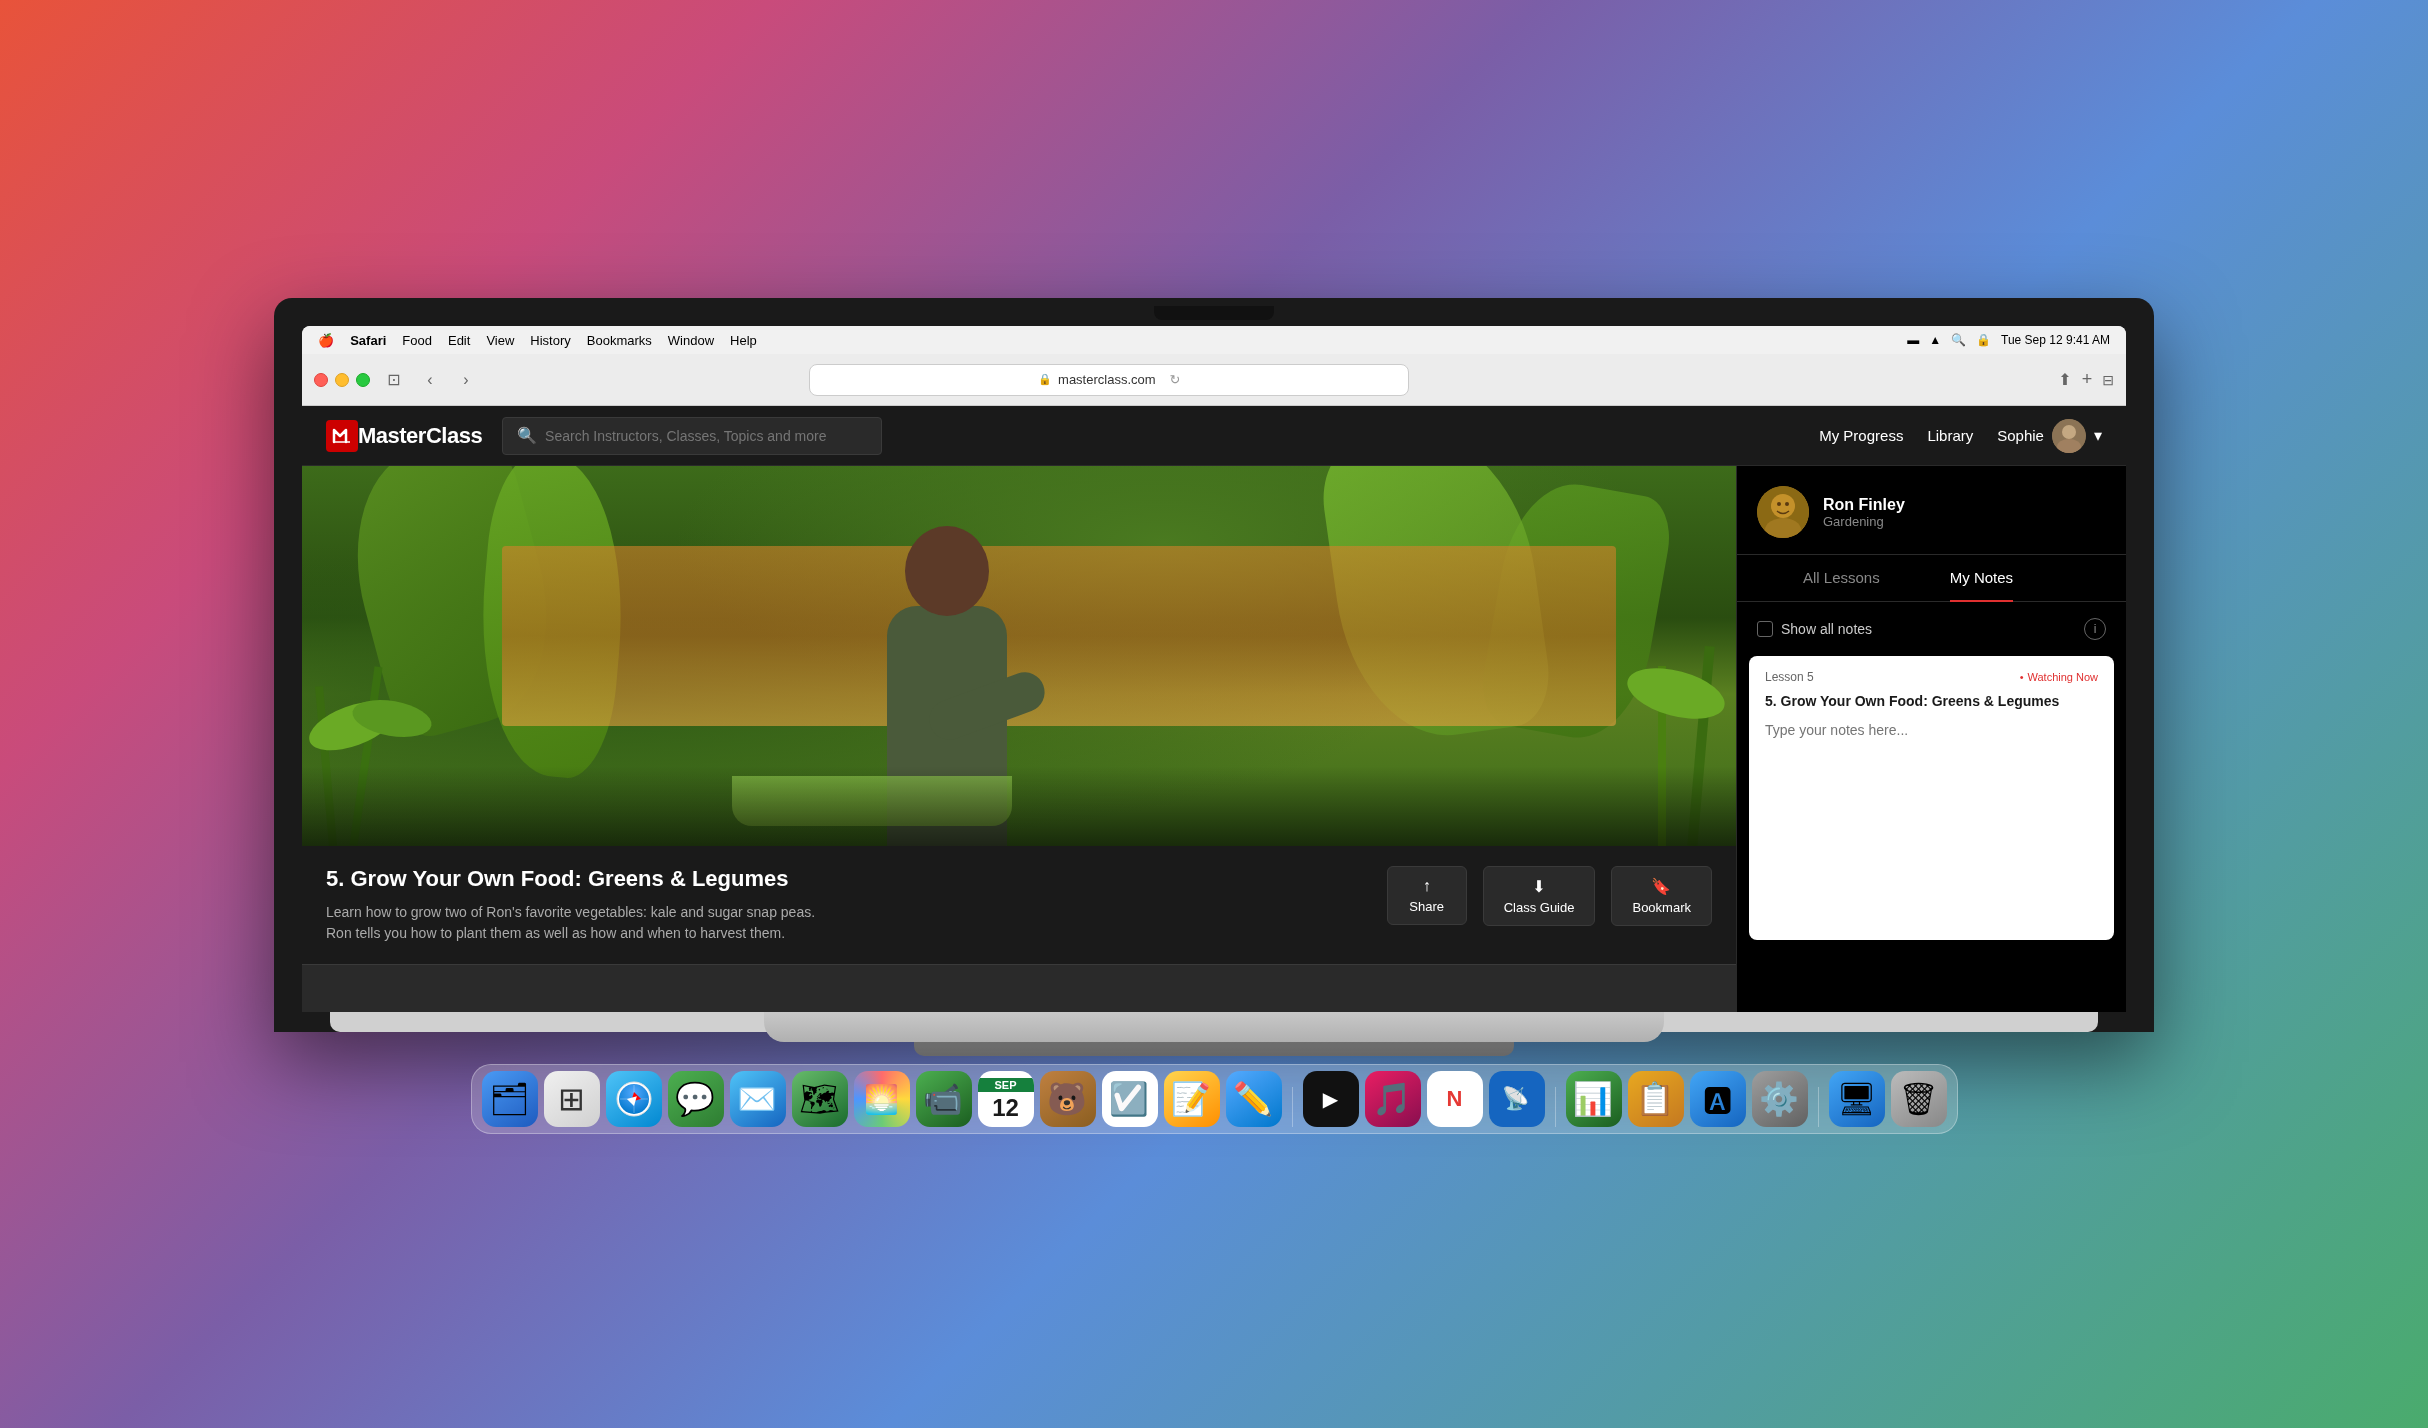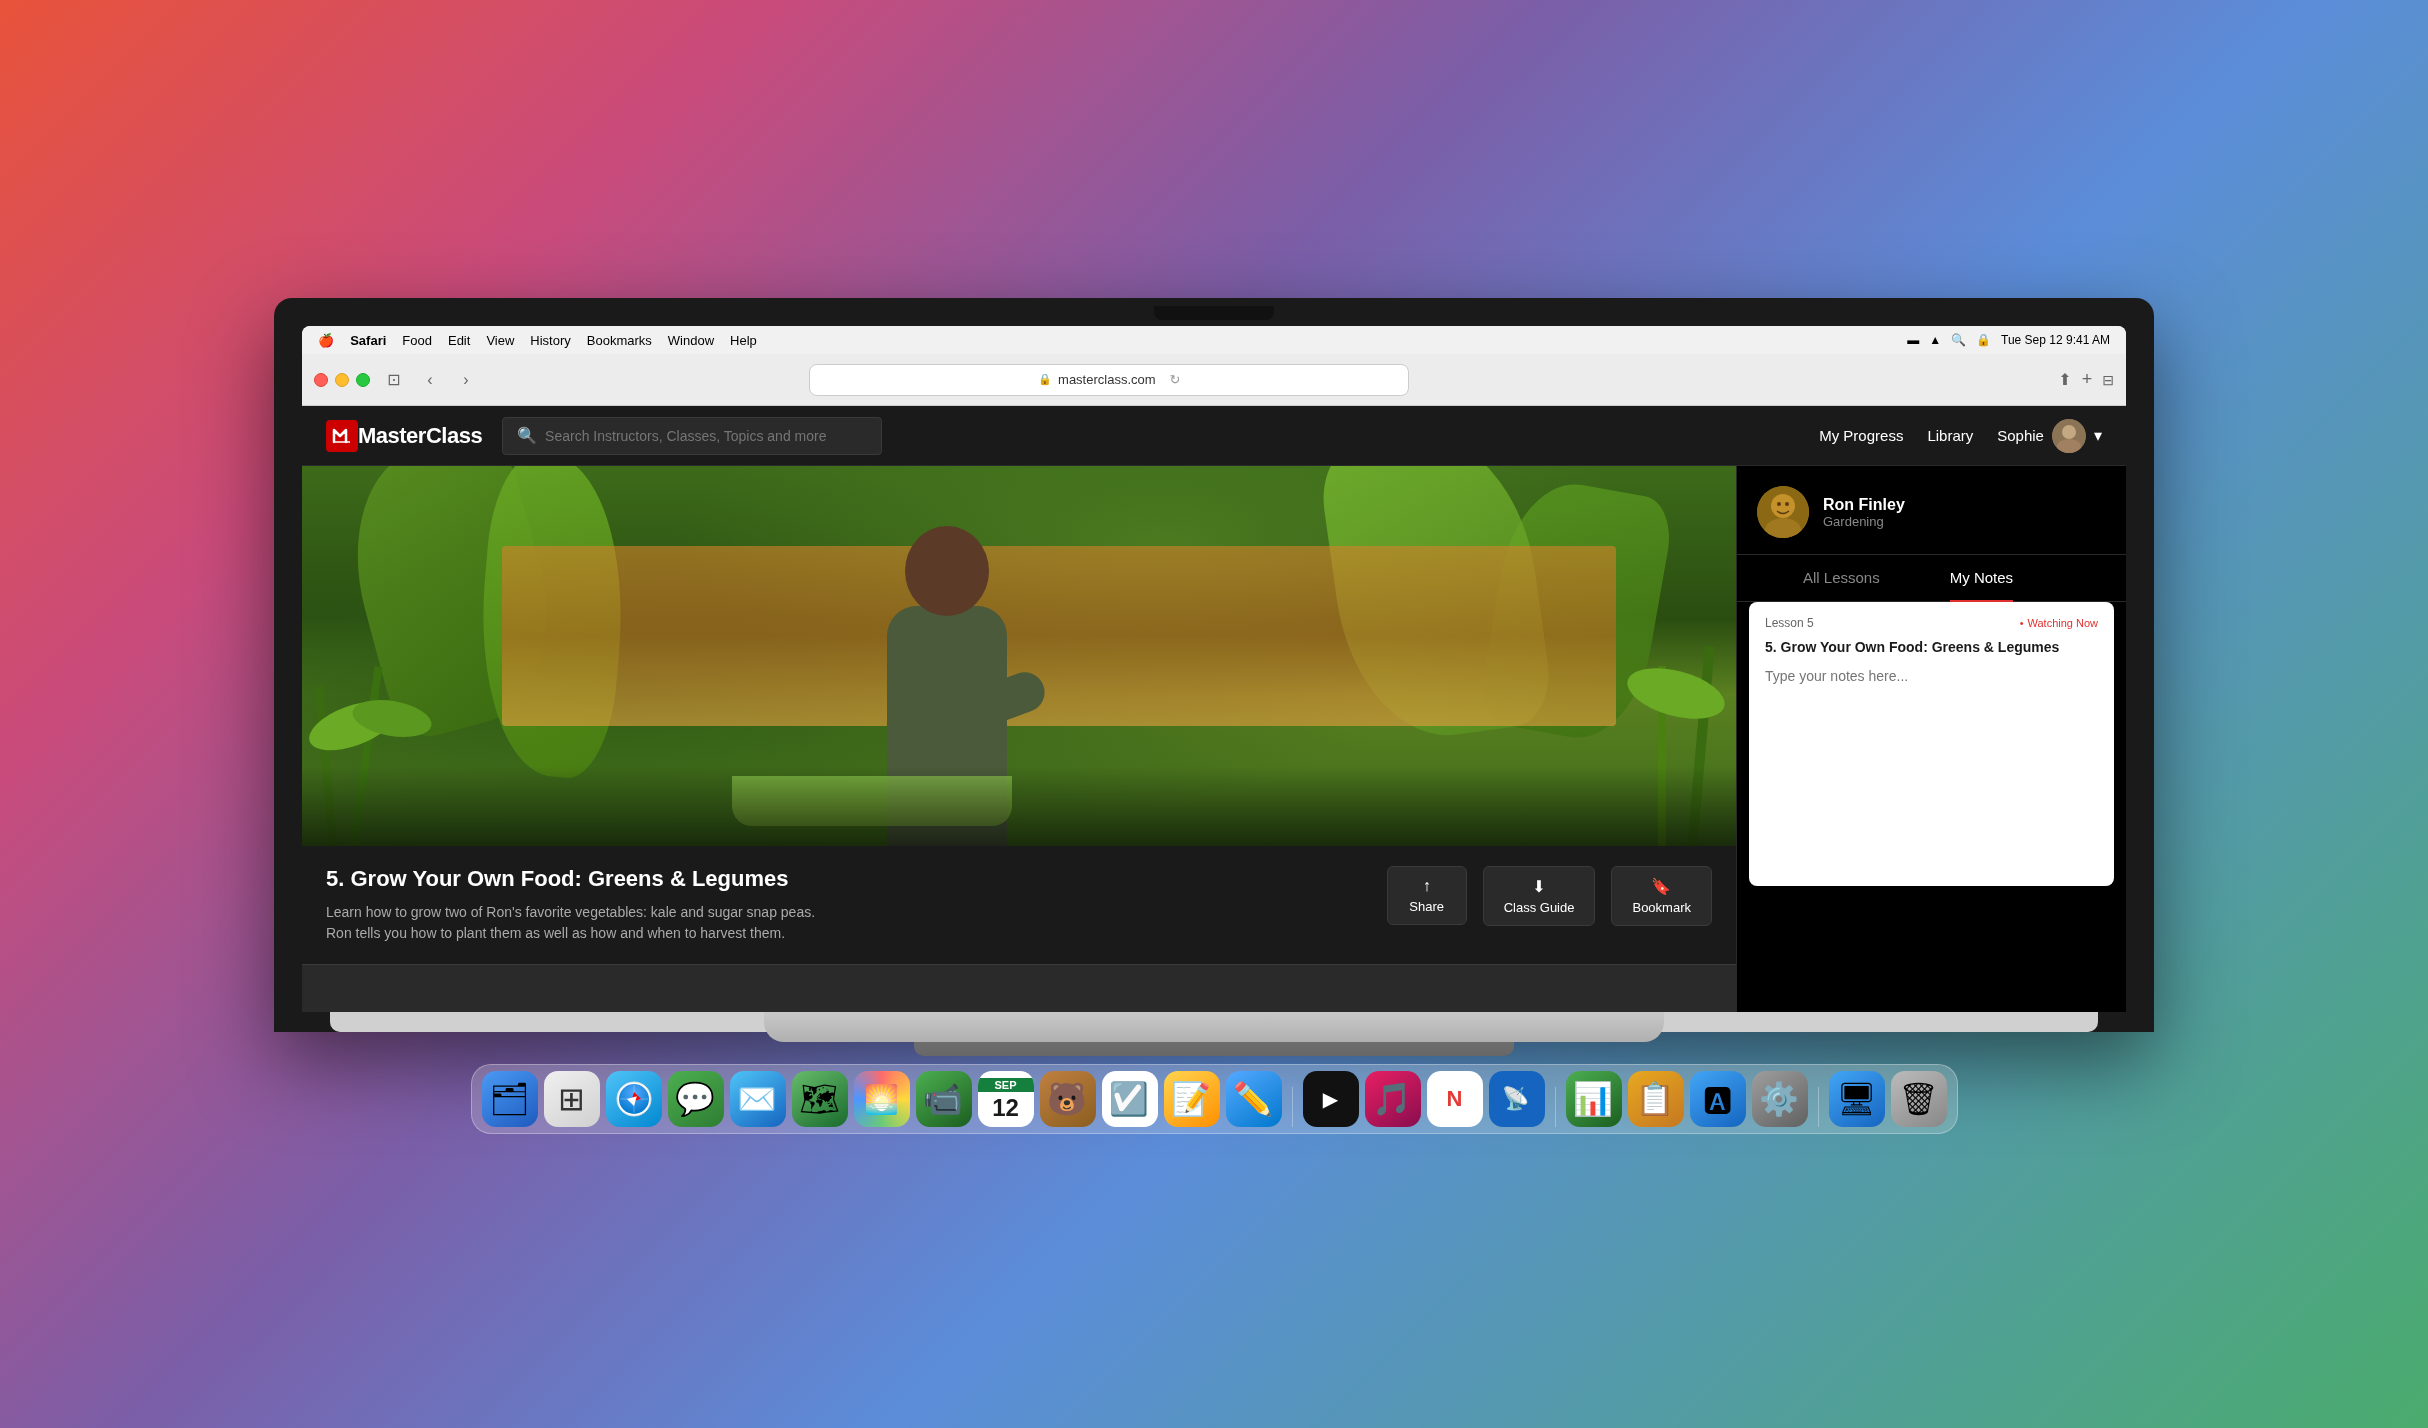--- a/index.html
+++ b/index.html
@@ -744,20 +744,29 @@
                   <div class="instructor-name">Ron Finley</div>
                   <div class="instructor-subject">Gardening</div>
                 </div>
               </div>
 
               <div class="panel-tabs">
                 <div class="panel-tab">All Lessons</div>
                 <div class="panel-tab active">My Notes</div>
               </div>
 
+              <div class="notes-header">
+                <div class="show-all-checkbox">
+                  <div class="checkbox-box"></div>
+                  <span>Show all notes</span>
+                </div>
+                <div class="info-circle">
+                  <span>i</span>
+                </div>
+              </div>
 
               <div class="note-card">
                 <div class="note-card-header">
                   <span class="note-lesson-label">Lesson 5</span>
                   <span class="note-watching-badge">
                     <span style="color:#e03030;">•</span>
                     <span>Watching Now</span>
                   </span>
                 </div>
                 <div class="note-card-title">5. Grow Your Own Food: Greens &amp; Legumes</div>

